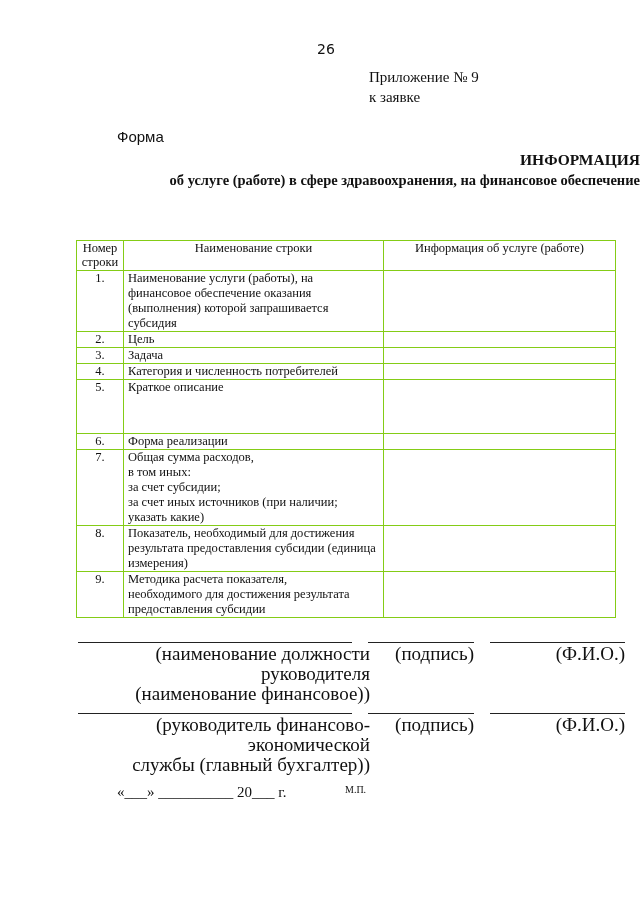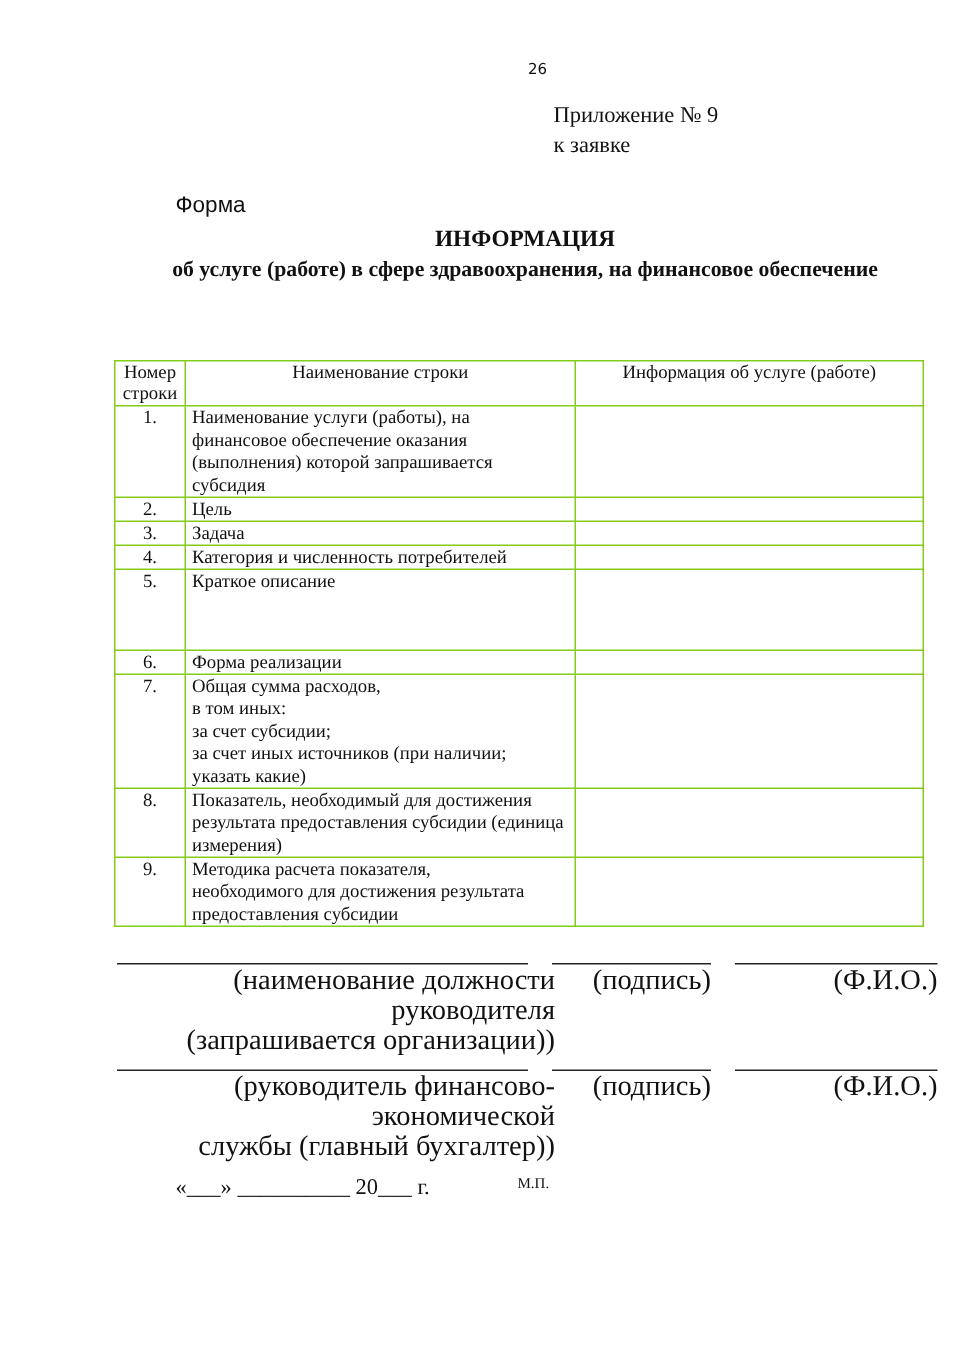--- a/index.html
+++ b/index.html
@@ -2,24 +2,24 @@
 <html><head>
 <meta charset="utf-8">
 <style>
   html, body { margin: 0; padding: 0; background: #ffffff; }
   body {
     width: 640px; height: 905px; position: relative; overflow: hidden;
     font-family: "DejaVu Serif", "Liberation Serif", serif;
     color: #111111;
   }
   .abs { position: absolute; }
-  .page-num { left: 352px; top: 41px; font-family: "DejaVu Sans", sans-serif; font-size: 10px; }
+  .page-num { left: 317px; top: 41px; font-family: "DejaVu Sans", sans-serif; font-size: 14px; }
   .appendix { left: 369px; top: 67px; font-family: "Liberation Serif", serif; font-size: 15px; line-height: 20px; }
   .form-label { left: 117px; top: 128px; font-family: Liberation Sans, sans-serif; font-size: 15px; }
-  .title-block { left: 60px; width: 580px; text-align: center; font-family: "Liberation Serif", serif; font-weight: bold; }
+  .title-block { left: 60px; width: 580px; text-align: right; font-family: "Liberation Serif", serif; font-weight: bold; }
   .title-main { top: 151px; font-size: 15.5px; }
   .title-sub { top: 171px; font-size: 14.5px; line-height: 19px; }
 
   table.info {
     position: absolute; left: 76px; top: 240px; width: 539px;
     border-collapse: collapse; table-layout: fixed;
     font-family: "DejaVu Serif", serif; font-size: 10.4px; line-height: 15px;
     font-family: "Liberation Serif", serif; font-size: 12.5px;
   }
   table.info td, table.info th {
@@ -125,21 +125,21 @@
     <td></td>
   </tr>
 </tbody>
   </table>
 
 <div class="abs sig-line" style="left:78px; top:642px; width:274px;"></div>
 <div class="abs sig-line" style="left:368px; top:642px; width:106px;"></div>
 <div class="abs sig-line" style="left:490px; top:642px; width:135px;"></div>
 <div class="abs sig-text" style="left:60px; top:644px; width:310px;">
   <div>(наименование должности руководителя</div>
-  <div>(запрашивается организации))</div>
+  <div>(наименование финансовое))</div>
 </div>
 <div class="abs sig-text" style="left:368px; top:644px; width:106px;">(подпись)</div>
 <div class="abs sig-text" style="left:490px; top:644px; width:135px;">(Ф.И.О.)</div>
 
 <div class="abs sig-line" style="left:78px; top:713px; width:274px;"></div>
 <div class="abs sig-line" style="left:368px; top:713px; width:106px;"></div>
 <div class="abs sig-line" style="left:490px; top:713px; width:135px;"></div>
 <div class="abs sig-text" style="left:60px; top:715px; width:310px;">
   <div>(руководитель финансово-экономической</div>
   <div>службы (главный бухгалтер))</div>

